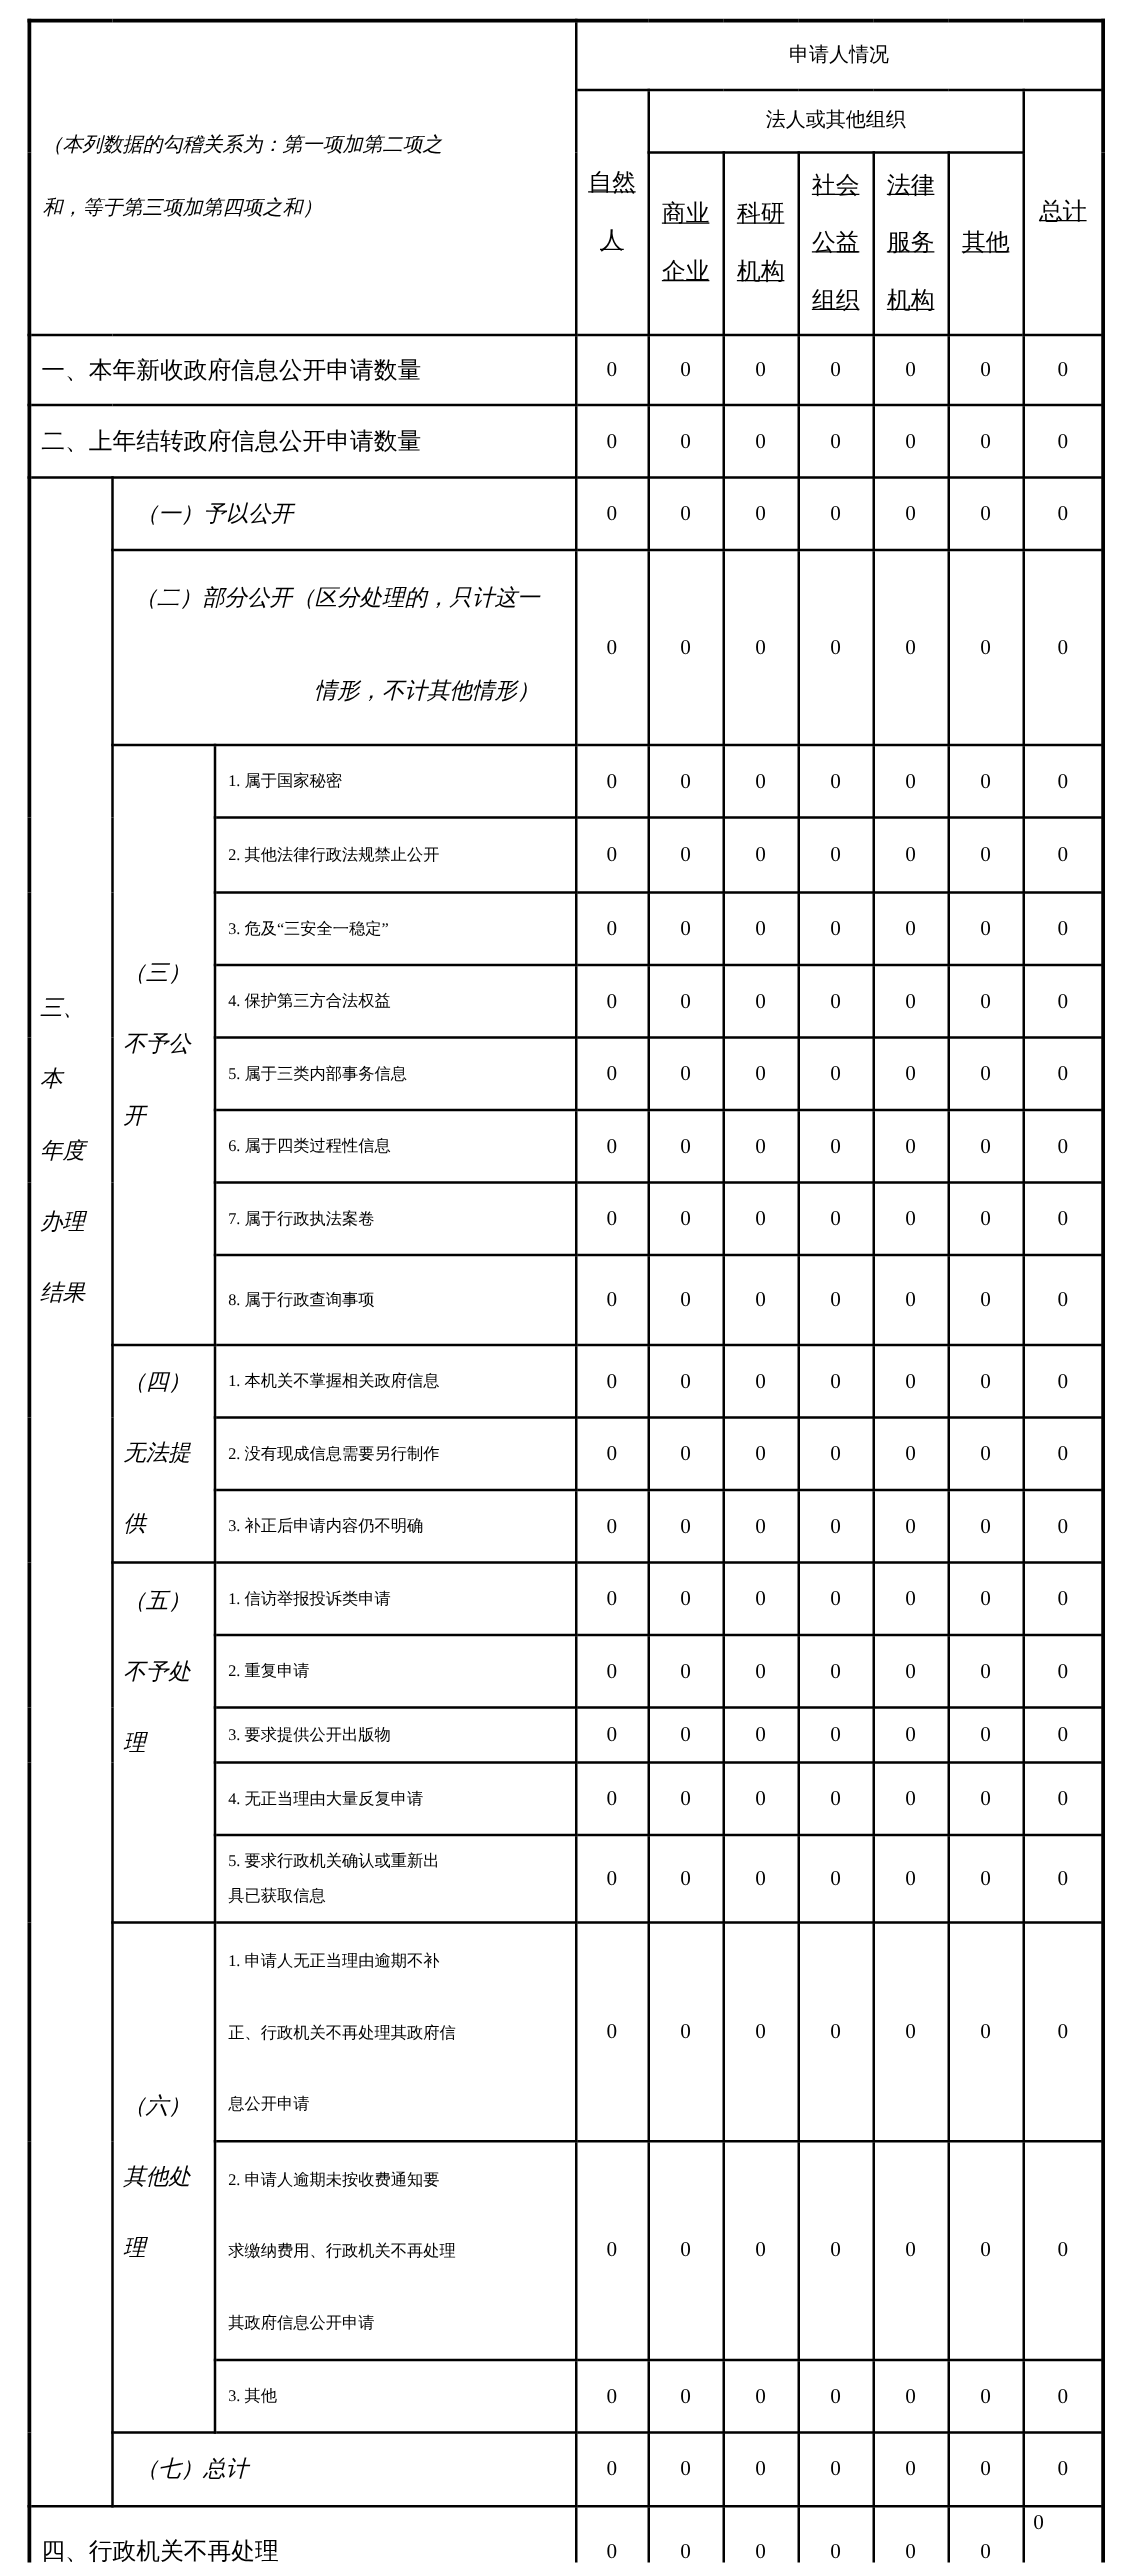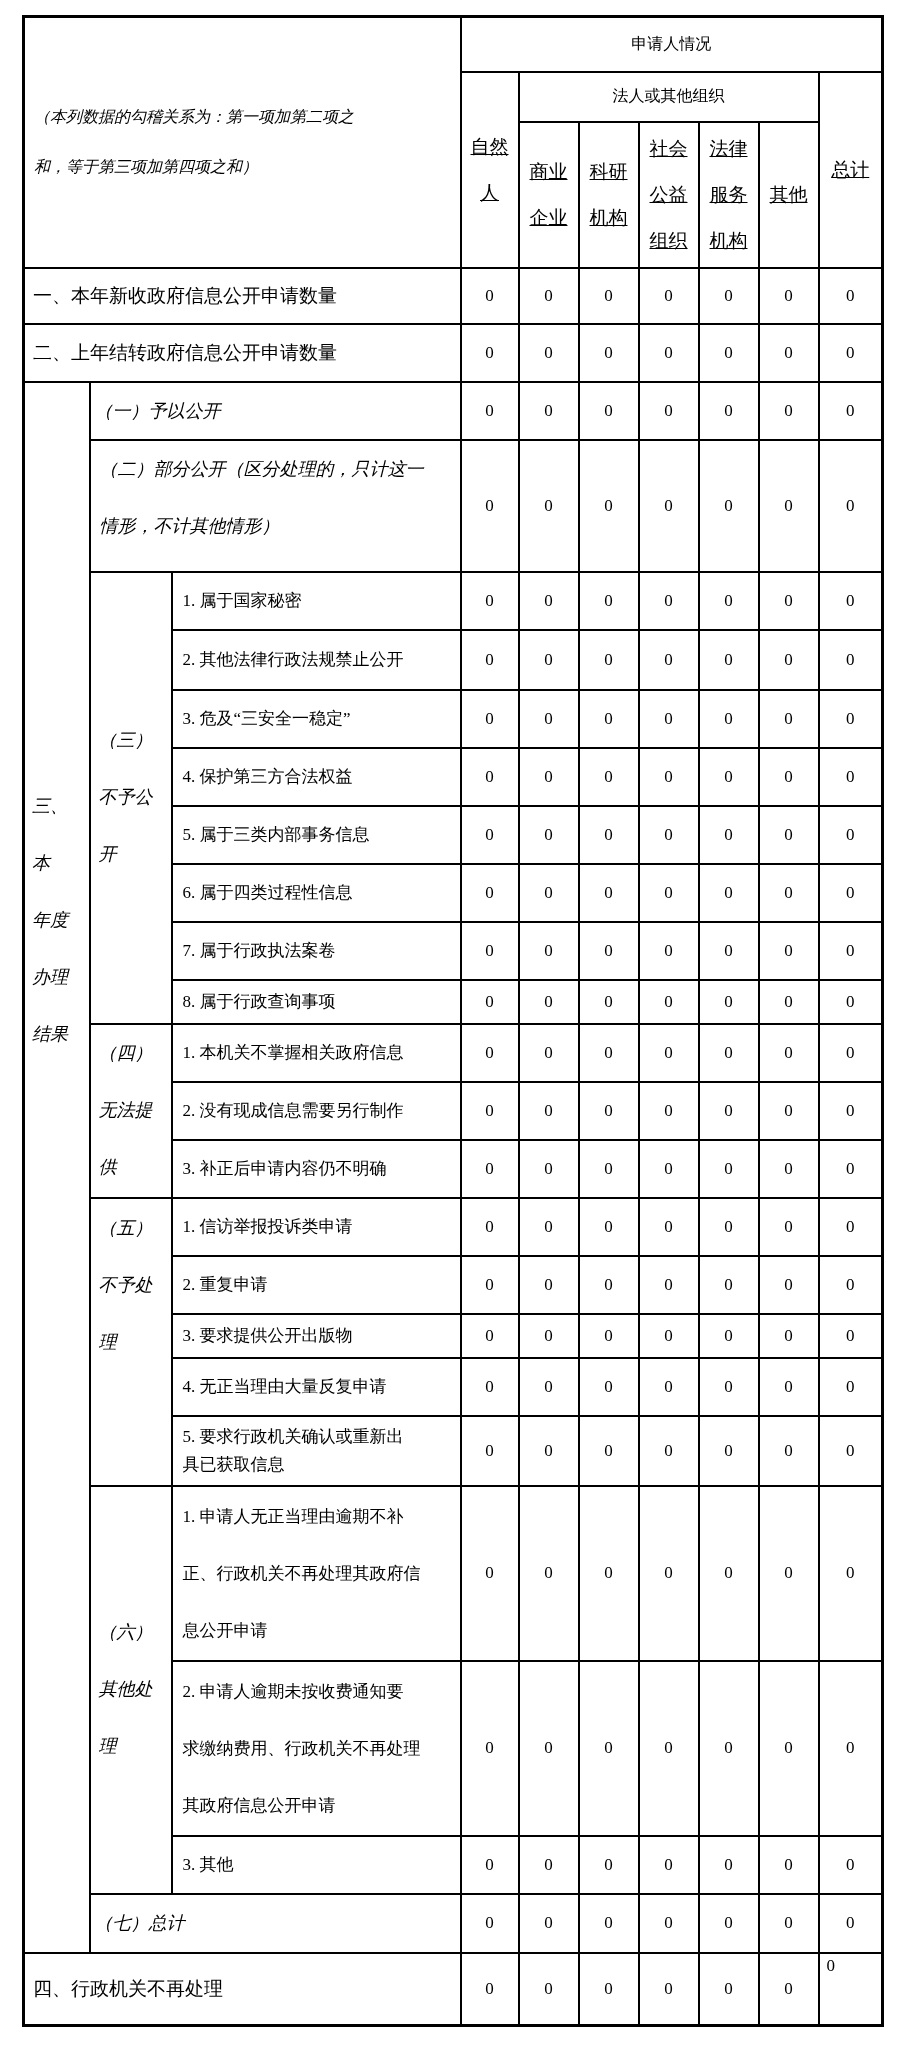--- a/index.html
+++ b/index.html
@@ -7,26 +7,26 @@
   table{border-collapse:collapse;table-layout:fixed;margin:15px 0 0 22px;border:3px solid #000;}
   td{border:2px solid #000;vertical-align:middle;text-align:left;overflow:hidden;}
   .pre{white-space:pre-line;}
   
   .hc{font-size:19px;text-align:center;line-height:46px;text-decoration:underline;}
   .hc-one{font-size:16px;text-align:center;}
   .note{font-size:16px;font-style:italic;line-height:50px;padding:0 6px 0 9px;}
   
   .lbl-main{font-size:19px;padding-left:8px;margin-top:32px;}
   .kai{font-style:italic;font-size:18px;}
-  .sub2{padding-left:4px;}
-  .wrap2{line-height:57px;padding:0 28px 16px 9px;}
+  .sub2{padding-left:18px;}
+  .wrap2{line-height:74px;padding:0 28px 6px 9px;text-align:right;}
   .group{line-height:57px;padding:0 14px 0 8px;}
   .lift{padding-bottom:112px;}
   .vlabel{vertical-align:top;line-height:57px;padding:395px 4px 0 7px;}
-  .item{font-size:17px;padding-left:10px;}
+  .item{font-size:13px;padding-left:10px;}
   .loose{line-height:57px;padding-right:34px;}
   .tight{line-height:28px;}
   
   .num{text-align:center;font-size:17px;}
   .num-top{vertical-align:top;text-align:left;padding:2px 0 0 7px;}
 </style>
 </head>
 <body>
 
 <table>
@@ -183,21 +183,21 @@
   <tr style="height:58px">
     <td class="item">7. 属于行政执法案卷</td>
   <td class="num">0</td>
         <td class="num">0</td>
         <td class="num">0</td>
         <td class="num">0</td>
         <td class="num">0</td>
         <td class="num">0</td>
         <td class="num">0</td>
       </tr>
-  <tr style="height:44px">
+  <tr style="height:72px">
     <td class="item">8. 属于行政查询事项</td>
   <td class="num">0</td>
         <td class="num">0</td>
         <td class="num">0</td>
         <td class="num">0</td>
         <td class="num">0</td>
         <td class="num">0</td>
         <td class="num">0</td>
       </tr>
 

